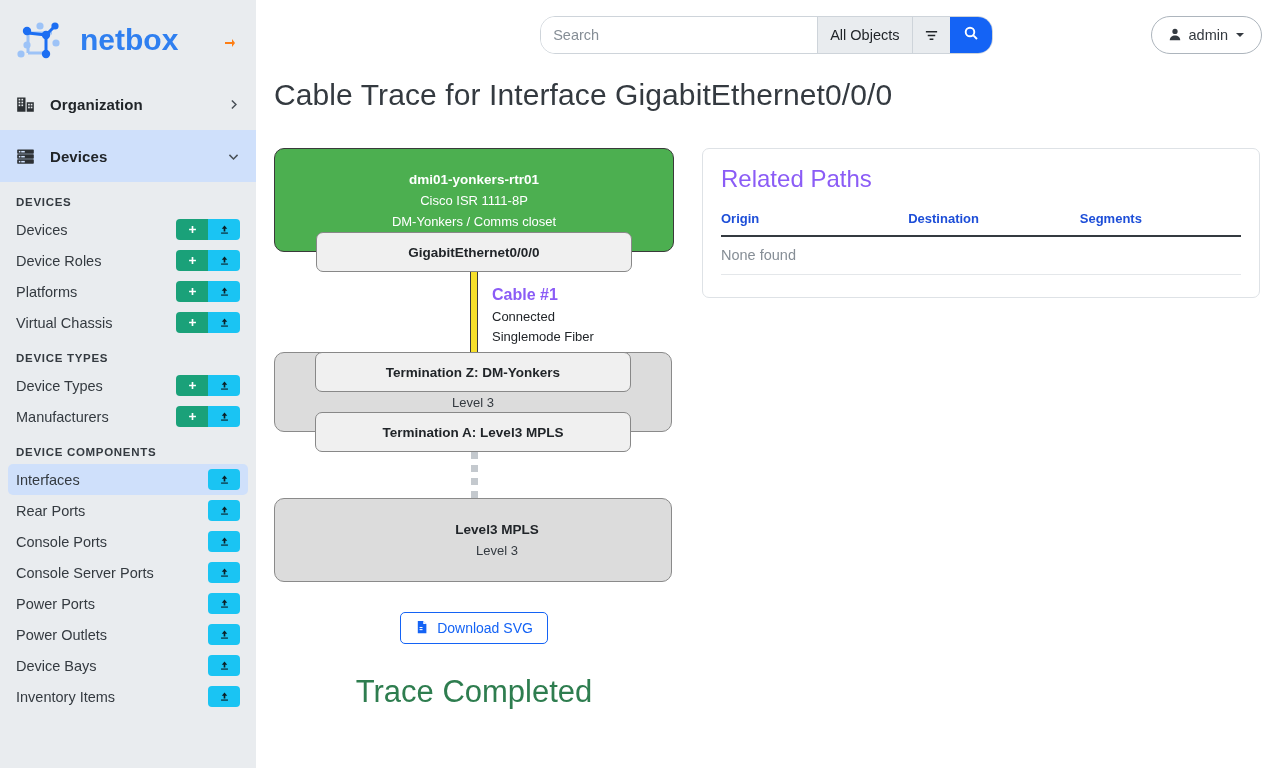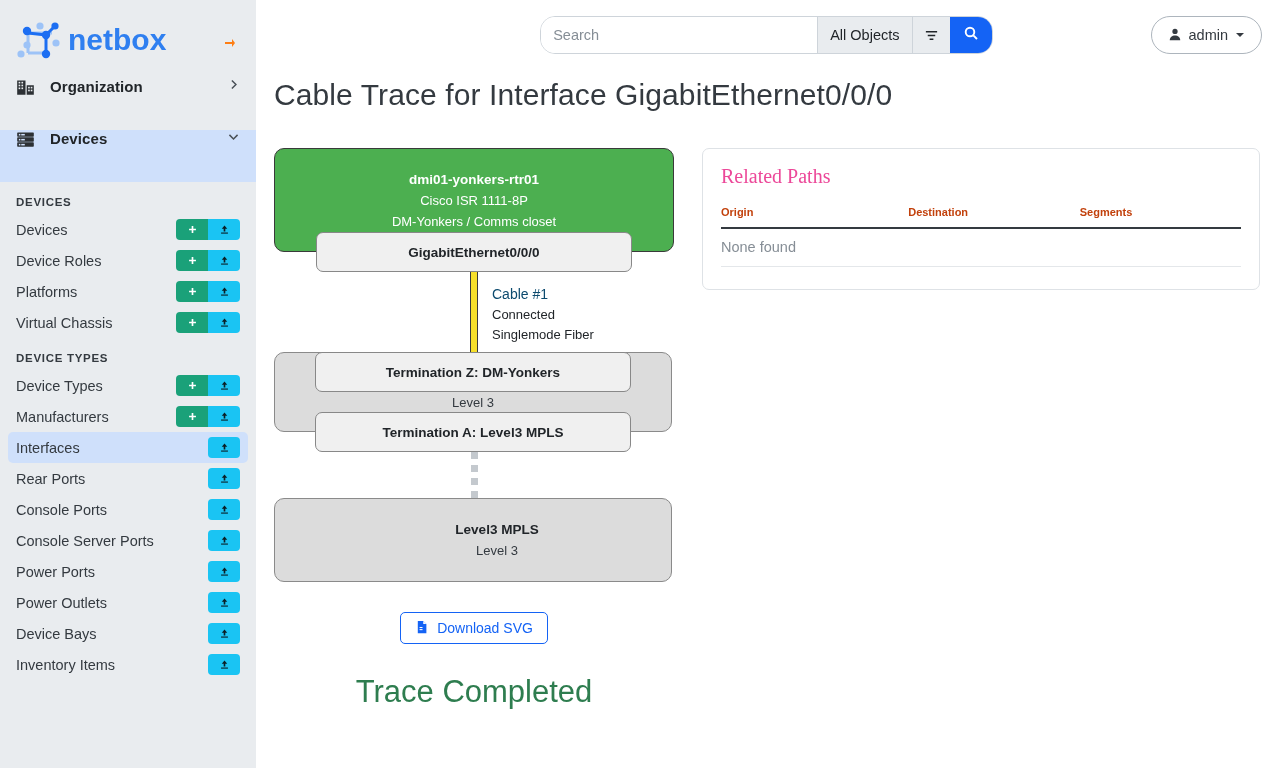--- a/index.html
+++ b/index.html
@@ -16,27 +16,28 @@
     width: 256px; height: 768px;
     background: #e9ecef;
     flex: 0 0 256px;
     overflow: hidden;
     position: relative;
   }
   .brand-row {
     height: 78px;
     display: flex; align-items: center;
     padding: 8px 18px 0 16px;
+    gap: 12px;
   }
   .brand-logo { width: 48px; height: 44px; flex: 0 0 48px; }
   .brand-word { margin-left: 4px; }
   .pin-icon { margin-left: auto; color: #fd7e14; display: flex; align-items: center; }
 
   .nav-group {
-    display: flex; align-items: flex-start;
+    display: flex; align-items: center;
     height: 52px;
     padding: 0 16px;
     cursor: pointer;
   }
   .nav-group .gicon { width: 24px; flex: 0 0 24px; display:flex; align-items:center; color: #2c3034;}
   .nav-group .glabel {
     font-size: 15px; font-weight: 700; color: #212529;
     margin-left: 10px; letter-spacing: .1px;
   }
   .nav-group .chev { margin-left: auto; color: #495057; display:flex; }
@@ -160,21 +161,21 @@
     position: absolute; left: 196px; top: 0;
     width: 8px; height: 100px;
     background: #f7e02a;
     border-left: 1px solid #3a3a3a;
     border-right: 1px solid #3a3a3a;
   }
   .cable-labels {
     position: absolute; left: 218px; top: 14px;
     display: flex; flex-direction: column; gap: 5px;
   }
-  .cable-labels .c1 { font-size: 14px; font-weight: 400; color: #0c4a6e; }
+  .cable-labels .c1 { font-size: 16px; font-weight: 700; color: #8b5cf6; }
   .cable-labels .c2, .cable-labels .c3 { font-size: 13px; color: #212529; }
 
   .circuit-block { position: relative; margin-top: -40px; }
   .node-circuit {
     width: 398px; height: 80px;
     margin-top: 20px;
     background: #dcdcdc;
     border: 1px solid #8a8a8a;
     border-radius: 10px;
     display: flex; flex-direction: column;
@@ -219,24 +220,24 @@
     margin-top: 30px;
   }
 
   
   .card {
     border: 1px solid #dee2e6;
     border-radius: 7px;
     background: #fff;
     padding: 16px 18px 22px 18px;
   }
-  .card-title { font-size: 20px; color: #ec4899; font-weight: 400; margin-bottom: 18px; font-family: Liberation Serif, serif; }
+  .card-title { font-size: 24px; color: #8b5cf6; font-weight: 400; margin-bottom: 18px; }
   table.paths { width: 100%; border-collapse: collapse; }
   table.paths th {
-    text-align: left; font-size: 11px; font-weight: 700; color: #c2410c;
+    text-align: left; font-size: 13px; font-weight: 700; color: #1d4ed8;
     padding: 0 0 9px 0;
     border-bottom: 2px solid #343a40;
   }
   table.paths td {
     font-size: 14.5px; color: #868e96;
     padding: 10px 0 11px 0;
     border-bottom: 1px solid #e4e7ea;
   }
 </style>
 </head>
@@ -416,20 +417,21 @@
       </span>
       <span class="mini-btn imp">
         <svg width="11" height="11" viewBox="0 0 16 16" fill="currentColor">
             <path d="M8 2l4 5H9.2v4H6.8V7H4z"></path>
             <rect x="3" y="12.4" width="10" height="1.6"></rect>
           </svg>
       </span>
     </span>
   </div>
 
+  <div class="section-head">DEVICE COMPONENTS</div>
   <div class="nav-item selected">
     <span class="label">Interfaces</span>
     <span class="btns">
       <span class="mini-btn imp solo">
         <svg width="11" height="11" viewBox="0 0 16 16" fill="currentColor">
             <path d="M8 2l4 5H9.2v4H6.8V7H4z"></path>
             <rect x="3" y="12.4" width="10" height="1.6"></rect>
           </svg>
       </span>
     </span>

